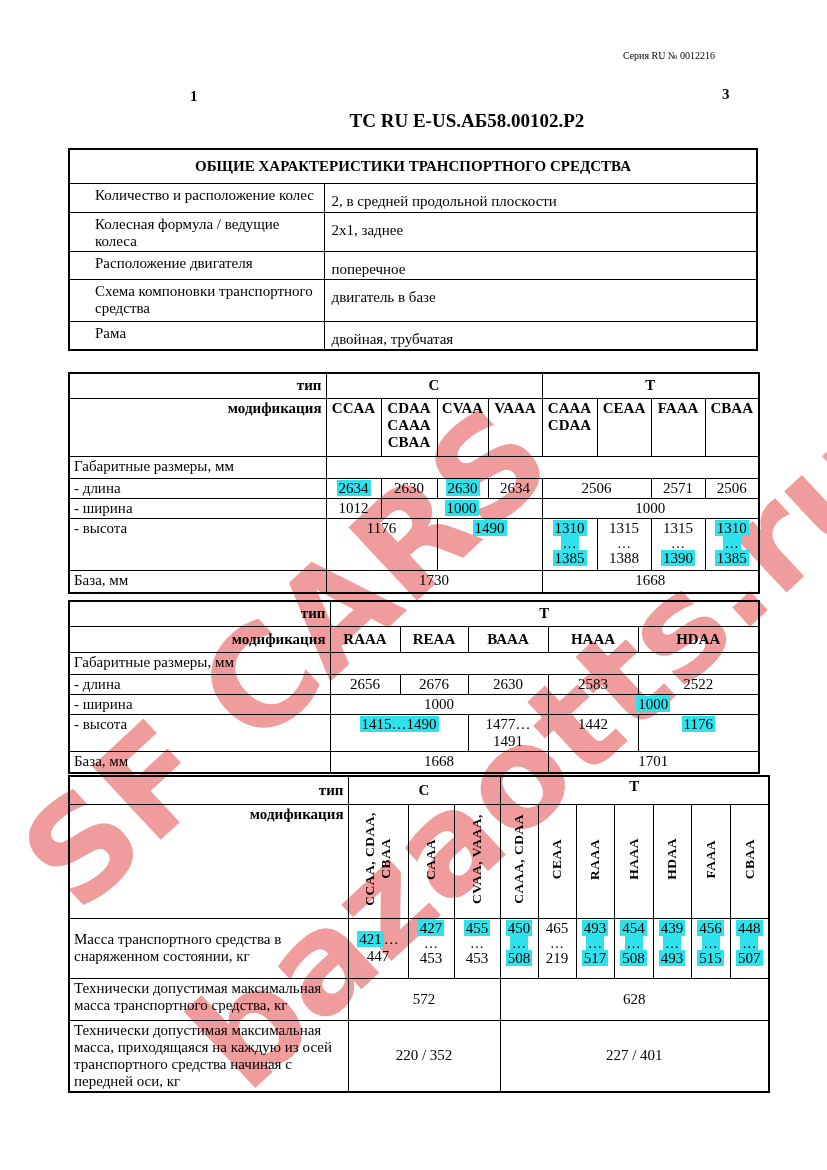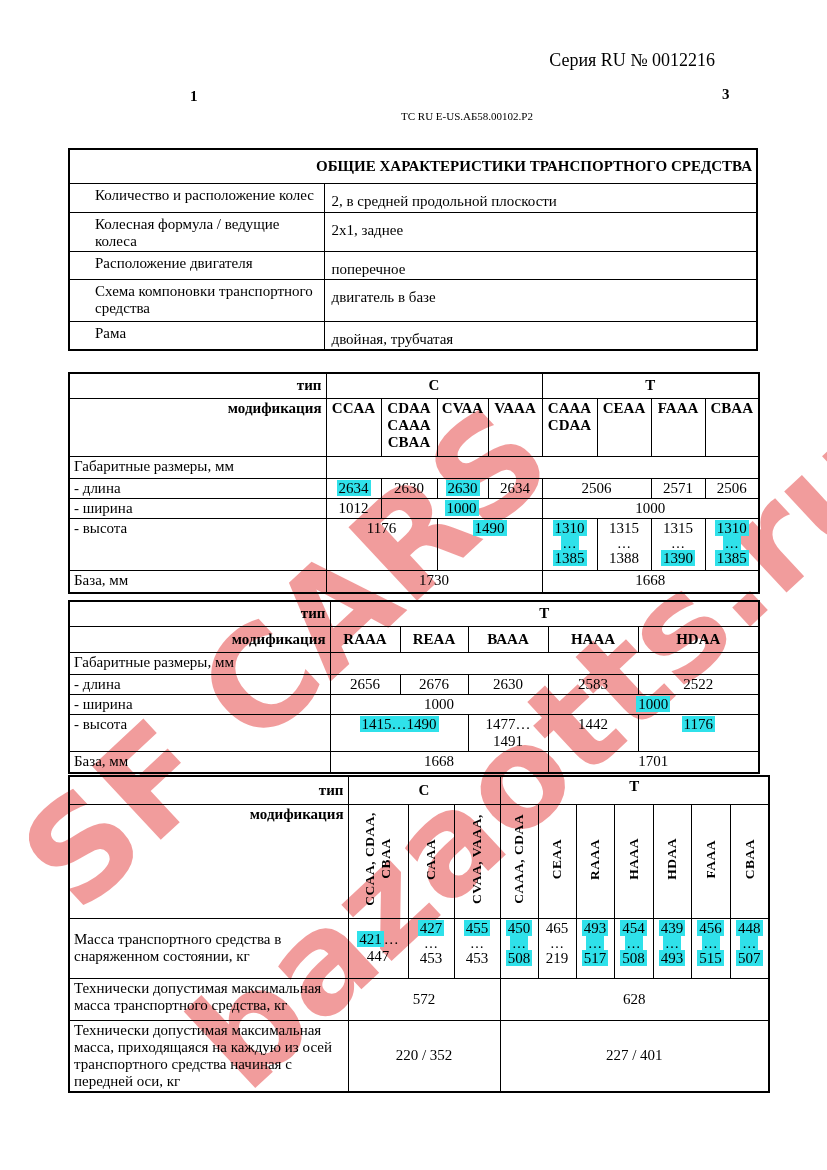--- a/index.html
+++ b/index.html
@@ -12,43 +12,43 @@
   .wm {
     position:absolute; left:457px; top:667px;
     transform:translate(-50%,-50%) rotate(-43deg);
     font-family:"DejaVu Sans", sans-serif; font-weight:bold;
     font-size:138px; line-height:1.78; white-space:nowrap;
     z-index:1; text-align:left; letter-spacing:0px;
     color:var(--wm, rgba(222,30,30,0.44));
   }
   .content { position:absolute; inset:0; z-index:2; }
 
-  .hdr-series { position:absolute; top:50px; right:112px; font-size:18px; }
+  .hdr-series { position:absolute; top:50px; right:112px; font-size:10px; }
   .pg-left  { position:absolute; top:88px; left:190px; font-size:15px; font-weight:bold; }
   .pg-right { position:absolute; top:86px; left:722px; font-size:15px; font-weight:bold; }
   .doc-num  { position:absolute; top:110px; left:107px; width:720px; text-align:center;
-              font-size:11px; font-weight:normal; }
+              font-size:19px; font-weight:bold; }
 
   table { border-collapse:collapse; table-layout:fixed; background:transparent; }
   td {
     border:1px solid #000; padding:1px 4px; font-size:15px;
     vertical-align:top; overflow:hidden;
   }
   .tbl { position:absolute; }
   #t1 { left:68px;  top:148px; width:690px; }
   #t2 { left:68px;  top:372px; width:690px; }
   #t3 { left:68px;  top:600px; width:690px; }
   #t4 { left:68px;  top:775px; width:700px; }
   #t1, #t2, #t3, #t4 { border:2px solid #000; }
 
   .b { font-weight:bold; }
   .c { text-align:center; }
   .r { text-align:right; }
   .m { vertical-align:middle; }
-  .title-cell { text-align:right; font-weight:bold; vertical-align:middle; font-size:15px; }
+  .title-cell { text-align:center; font-weight:bold; vertical-align:middle; font-size:15px; }
   .lbl { padding-left:25px; padding-top:3px; }
   .val { padding-left:7px; padding-top:9px;margin-left:24px; }
 
   .hl { background:var(--hl, #2fe1ea); padding:0 2px; }
 
   .ln { line-height:17px; text-align:center; }
   .dots { line-height:13px; font-size:14px; text-align:center; }
 
   
   .vh-cell { vertical-align:middle; text-align:center; padding:2px 0; }

